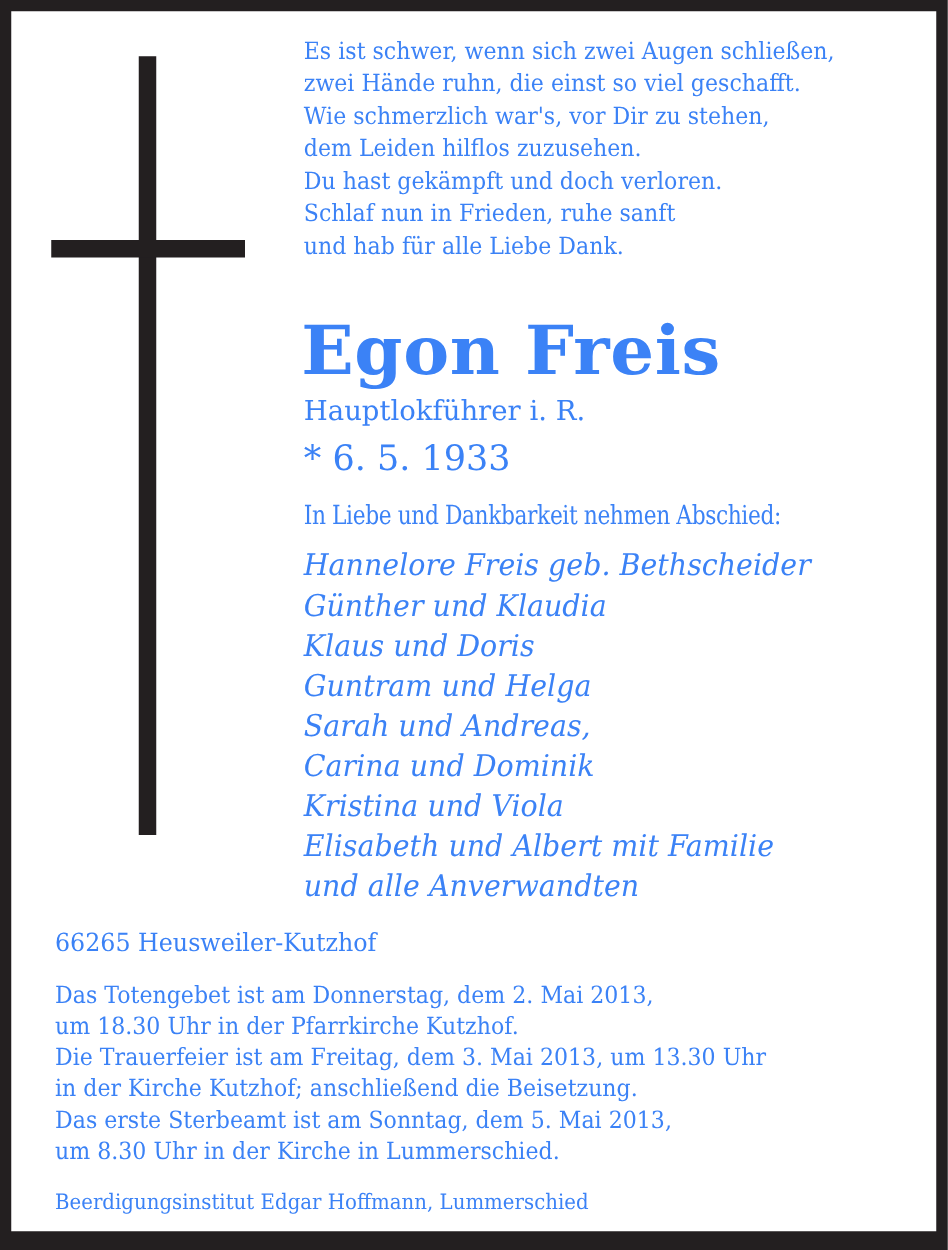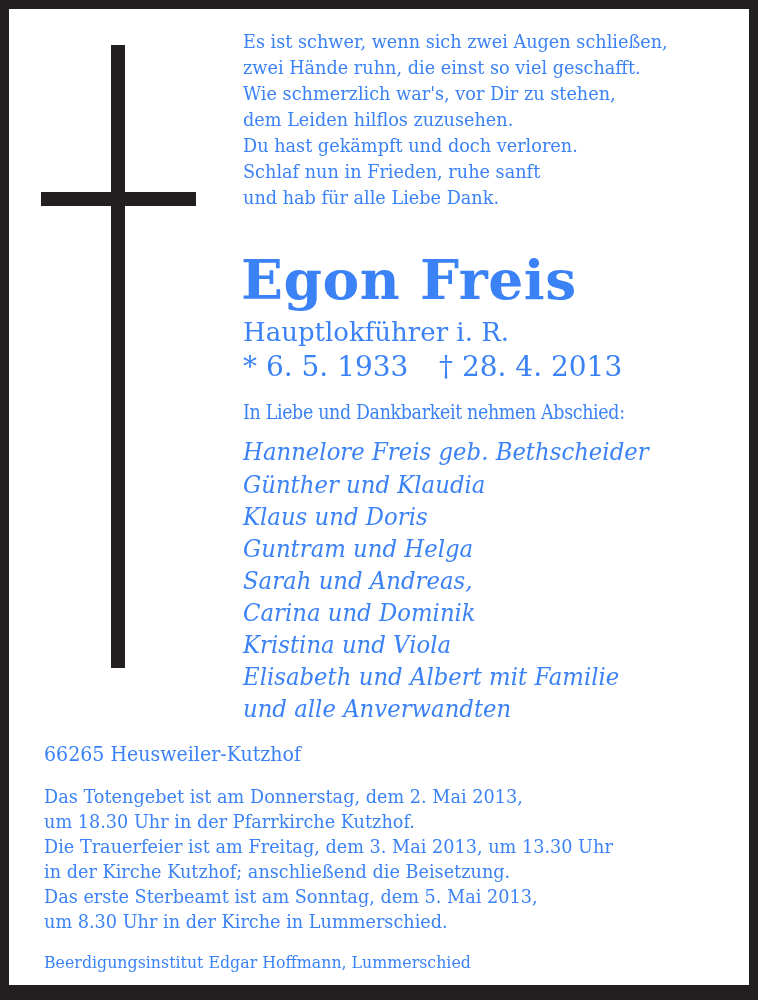--- a/index.html
+++ b/index.html
@@ -7,21 +7,21 @@
   .card {
     position: absolute; left: 9px; top: 9px; width: 740px; height: 976px;
     background: #ffffff; color: #3b82f6;
     font-family: "DejaVu Serif", "Liberation Serif", serif;
   }
   .cross-v { position: absolute; left: 102px; top: 36px; width: 14px; height: 623px; background: #231f20; }
   .cross-h { position: absolute; left: 32px; top: 183px; width: 155px; height: 14px; background: #231f20; }
   .line { position: absolute; white-space: nowrap; line-height: 1; }
   .poem { left: 234px; font-size: 19px; transform-origin: left center; transform: scaleX(0.93); }
   .name { left: 232px; top: 244px; font-size: 54px; font-weight: bold; letter-spacing: 0.5px; transform-origin: left center; transform: scaleX(1.02); }
-  .title { left: 234px; font-size: 26px; }
+  .title { left: 234px; font-size: 22px; }
   .dates { left: 234px; font-size: 28px; }
   .dates .death { position: absolute; left: 196px; }
   .farewell { left: 234px; font-size: 21px; transform-origin: left center; transform: scaleX(0.83); letter-spacing: -0.4px; }
   .mourner { left: 234px; font-size: 24px; font-style: italic; transform-origin: left center; transform: scaleX(0.95); }
   .place { left: 35px; font-size: 20px; transform-origin: left center; transform: scaleX(0.95); }
   .info { left: 35px; font-size: 19px; transform-origin: left center; transform: scaleX(0.93); }
   .footer { left: 35px; font-size: 17px; transform-origin: left center; transform: scaleX(0.93); }
 </style>
 </head>
 <body>
@@ -37,21 +37,20 @@
     <div class="line poem" style="top:101px">dem Leiden hilflos zuzusehen.</div>
     <div class="line poem" style="top:127px">Du hast gekämpft und doch verloren.</div>
     <div class="line poem" style="top:153px">Schlaf nun in Frieden, ruhe sanft</div>
     <div class="line poem" style="top:179px">und hab für alle Liebe Dank.</div>
   </div>
 
   <div class="line name">Egon Freis</div>
   <div class="line title" style="top:310px">Hauptlokführer i. R.</div>
   <div class="line dates" style="top:344px; width:400px;">
     <span>* 6. 5. 1933</span>
-    <span class="death">† 28. 4. 2013</span>
   </div>
 
   <div class="line farewell" style="top:393px">In Liebe und Dankbarkeit nehmen Abschied:</div>
 
   <div>
     <div class="line mourner" style="top:431px">Hannelore Freis geb. Bethscheider</div>
     <div class="line mourner" style="top:464px">Günther und Klaudia</div>
     <div class="line mourner" style="top:496px">Klaus und Doris</div>
     <div class="line mourner" style="top:528px">Guntram und Helga</div>
     <div class="line mourner" style="top:560px">Sarah und Andreas,</div>

